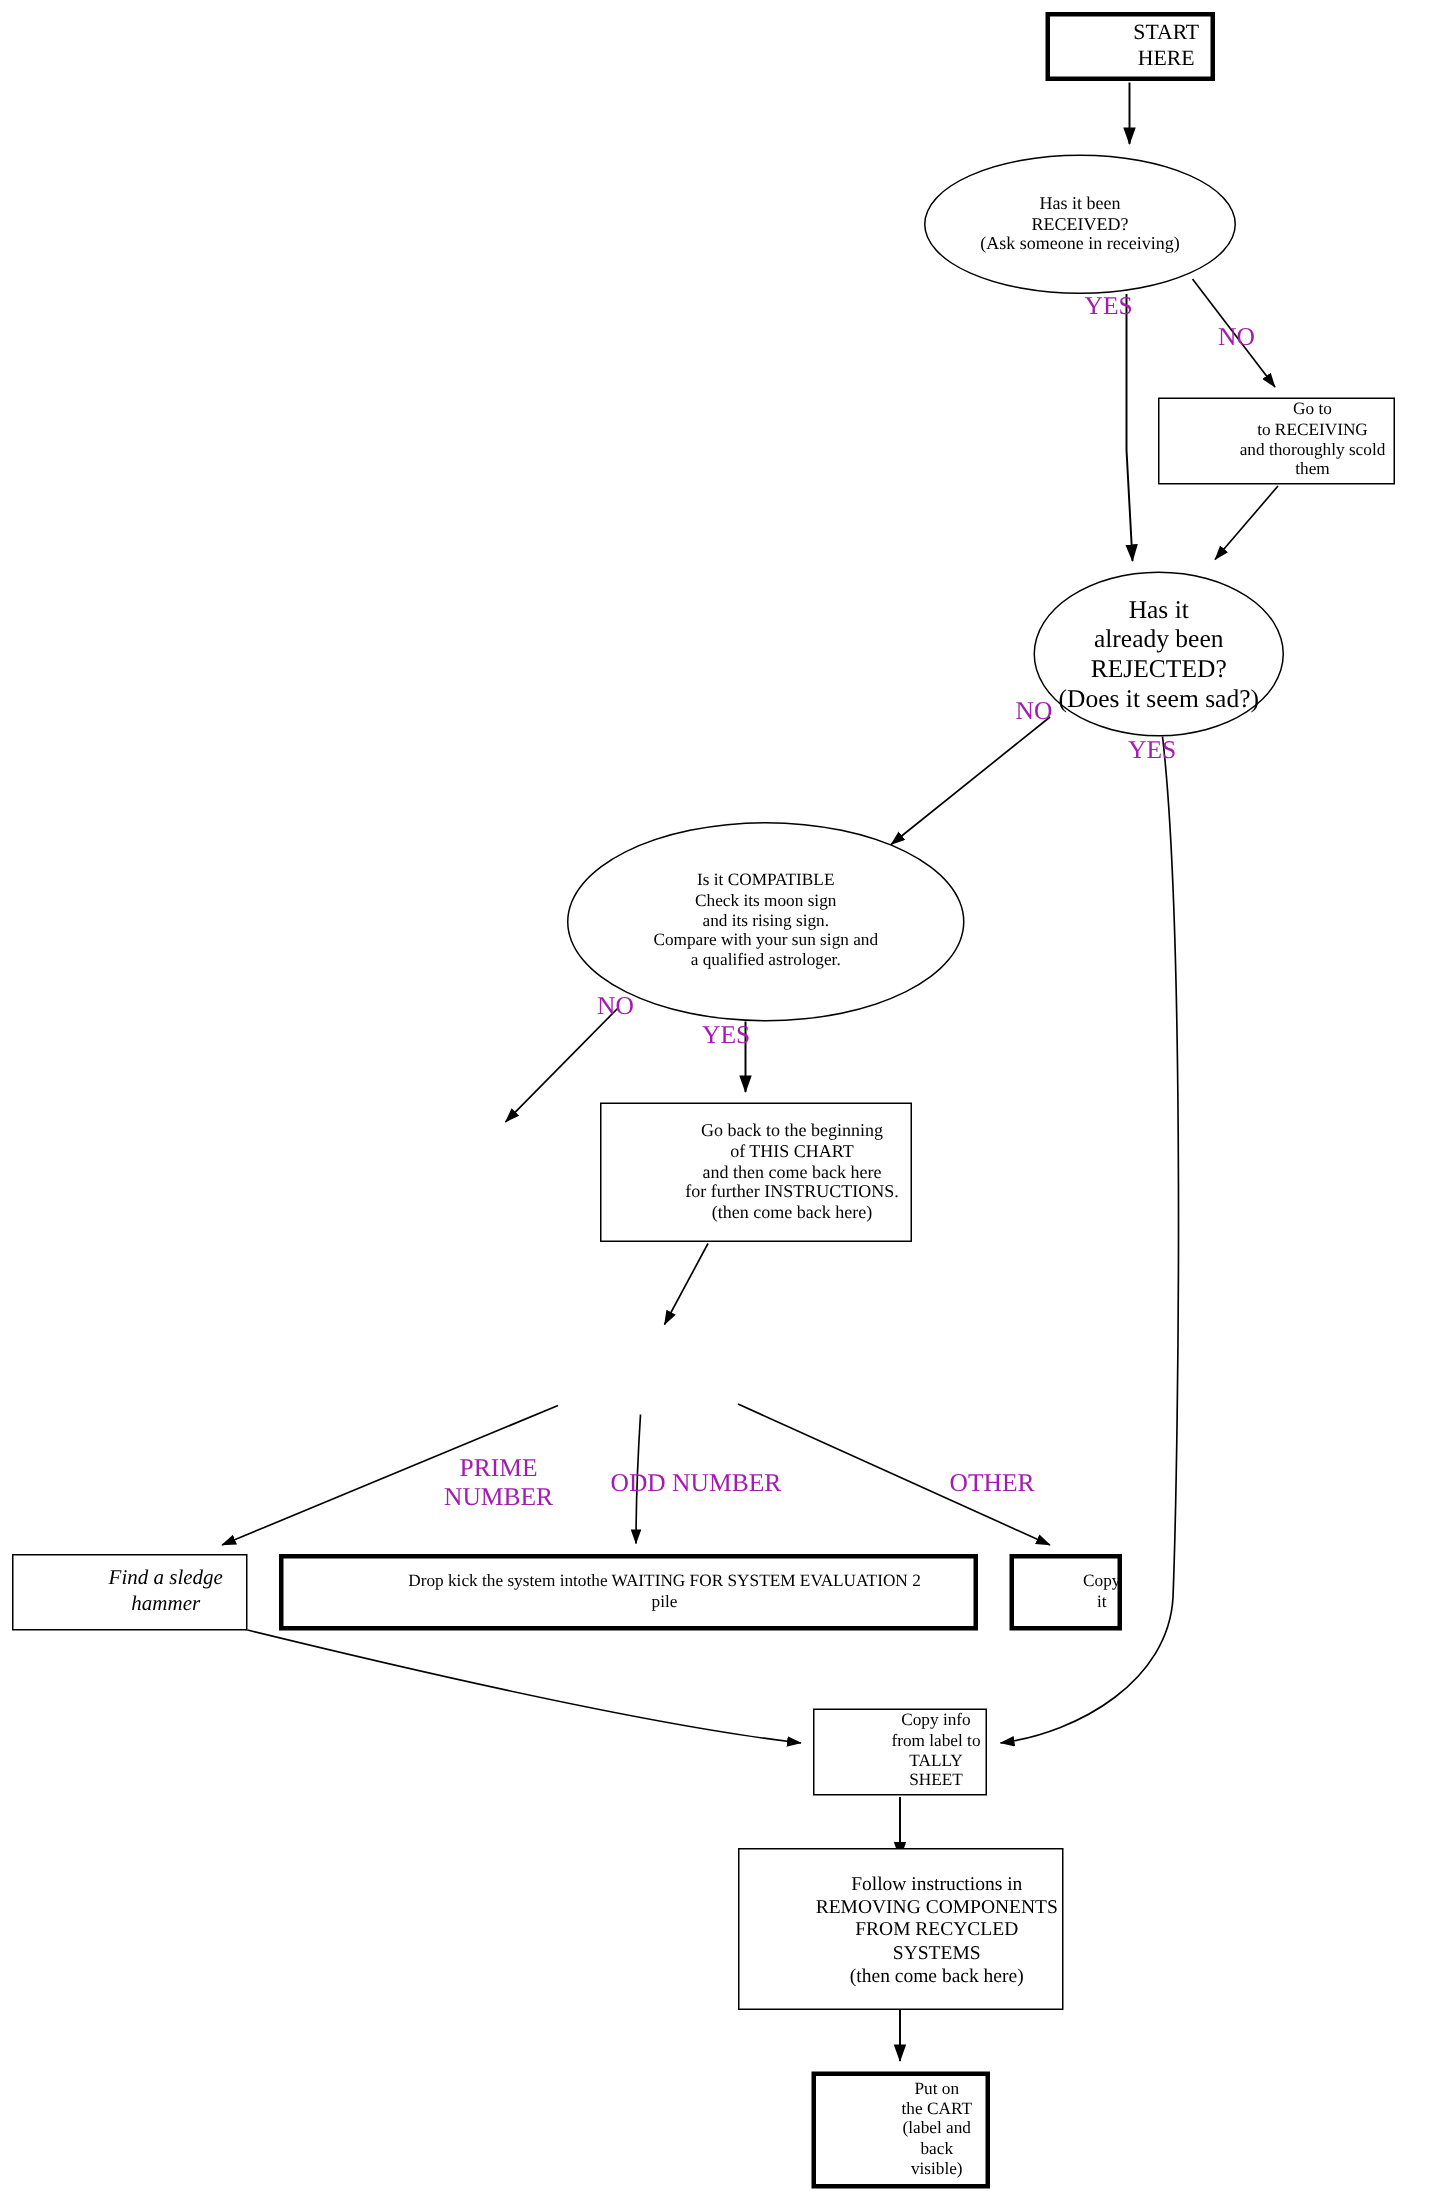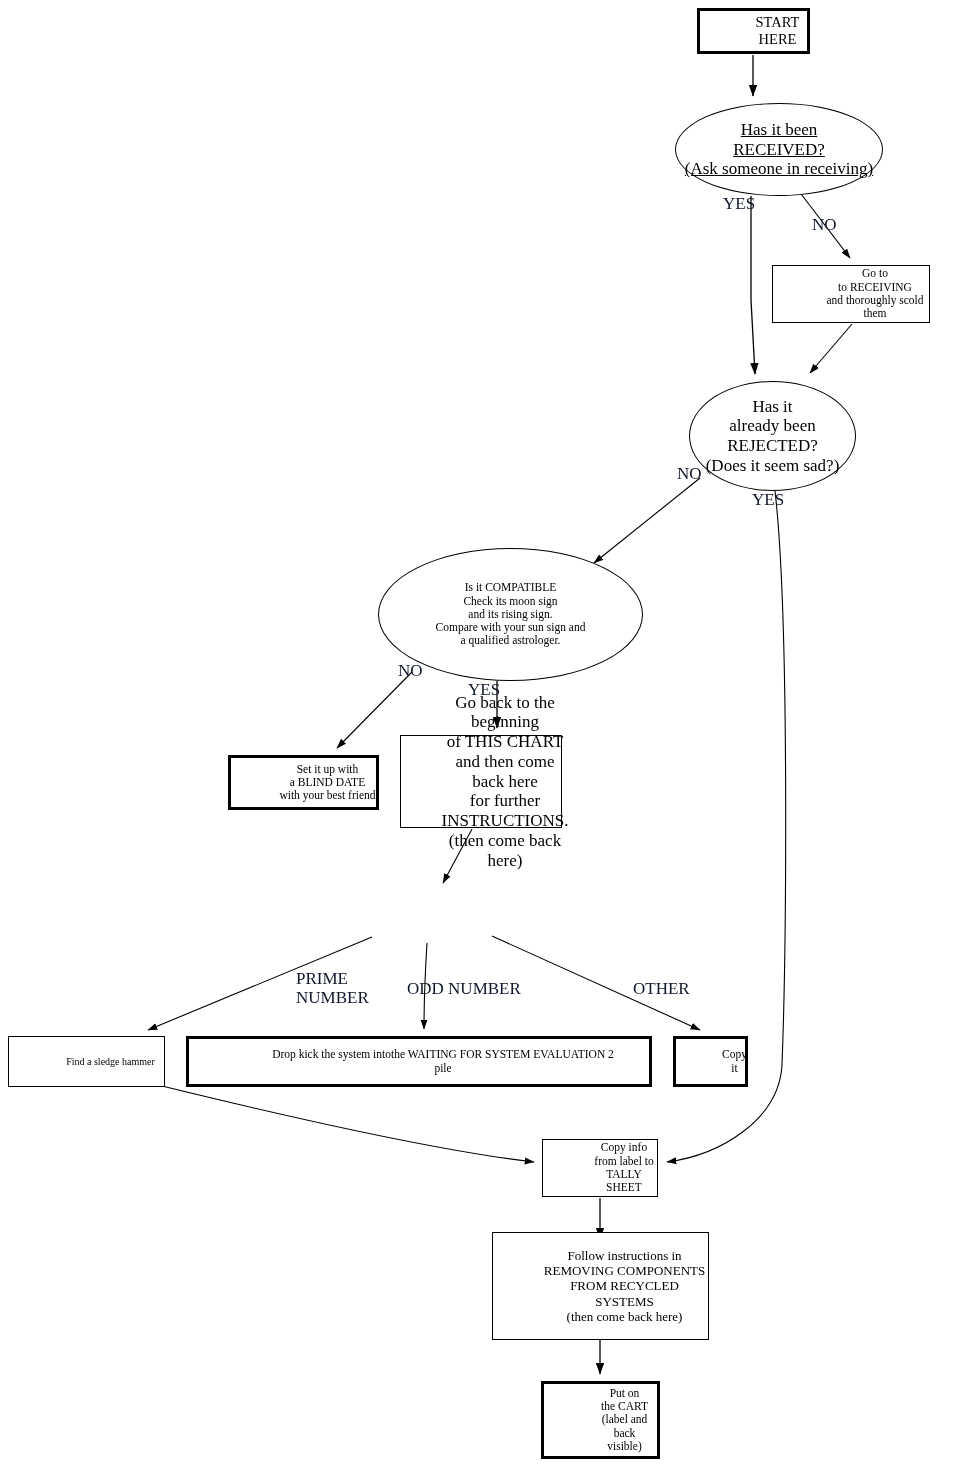--- a/index.html
+++ b/index.html
@@ -42,23 +42,24 @@
   }
   .box.thick {
     border: 3px solid #000000;
   }
   .ellipse {
     border: 1px solid #000000;
     border-radius: 50%;
   }
   .edge-label {
     position: absolute;
-    color: #0f172a;
+    color: #a21caf;
     background: transparent;
     white-space: pre-line;
+    text-align: center;
     line-height: 1.1;
   }
 </style>
 </head>
 <body>
 
 <div id="canvas">
 
   <svg id="edges" viewBox="0 0 955 1468" width="955" height="1468" xmlns="http://www.w3.org/2000/svg">
     <defs>
@@ -93,51 +94,48 @@
 
     <path d="M162,1086 C260,1110 430,1150 534,1162" stroke="#000000" stroke-width="1.1" fill="none" marker-end="url(#ah)"></path>
 
     <path d="M600,1198 L600,1239" stroke="#000000" stroke-width="1.3" fill="none" marker-end="url(#ah)"></path>
 
     <path d="M600,1335 L600,1374" stroke="#000000" stroke-width="1.3" fill="none" marker-end="url(#ah)"></path>
   </svg>
 
   <div class="node box thick" style="left: 697px; top: 8px; width: 113px; height: 46px; font-size: 14.5px;">START HERE</div>
 
-  <div class="node ellipse" style="left: 675px; top: 103px; width: 208px; height: 93px; font-size: 17px; text-decoration: underline;">Has it been
+  <div class="node ellipse" style="left: 616px; top: 103px; width: 208px; height: 93px; font-size: 12px;">Has it been
 RECEIVED?
 (Ask someone in receiving)</div>
 
   <div class="node box" style="left: 772px; top: 265px; width: 158px; height: 58px; font-size: 11.5px;">Go to
 to RECEIVING
 and thoroughly scold them</div>
 
   <div class="node ellipse" style="left: 689px; top: 381px; width: 167px; height: 110px; font-size: 17px;">Has it
 already been
 REJECTED?
 (Does it seem sad?)</div>
 
   <div class="node ellipse" style="left: 378px; top: 548px; width: 265px; height: 133px; font-size: 11.5px;">Is it COMPATIBLE
 Check its moon sign
 and its rising sign.
 Compare with your sun sign and
 a qualified astrologer.</div>
 
-  <div class="node box thick" style="left: 228px; top: 755px; width: 151px; height: 55px; font-size: 11.5px;">Set it up with
-a BLIND DATE
-with your best friend</div>
 
-  <div class="node box" style="left: 400px; top: 735px; width: 162px; height: 93px; font-size: 17px;">Go back to the beginning
+  <div class="node box" style="left: 400px; top: 735px; width: 208px; height: 93px; font-size: 12px;">Go back to the beginning
 of THIS CHART
 and then come back here
 for further INSTRUCTIONS.
 (then come back here)</div>
 
 
-  <div class="node box" style="left: 8px; top: 1036px; width: 157px; height: 51px; font-size: 10px;">Find a sledge hammer</div>
+  <div class="node box" style="left: 8px; top: 1036px; width: 157px; height: 51px; font-size: 14px; font-style: italic;">Find a sledge hammer</div>
 
   <div class="node box thick" style="left: 186px; top: 1036px; width: 466px; height: 51px; font-size: 11.5px;">Drop kick the system intothe WAITING FOR SYSTEM EVALUATION 2
 pile</div>
 
   <div class="node box thick" style="left: 673px; top: 1036px; width: 75px; height: 51px; font-size: 11.5px;">Copy it</div>
 
   <div class="node box" style="left: 542px; top: 1139px; width: 116px; height: 58px; font-size: 11.5px;">Copy info
 from label to
 TALLY SHEET</div>
 

